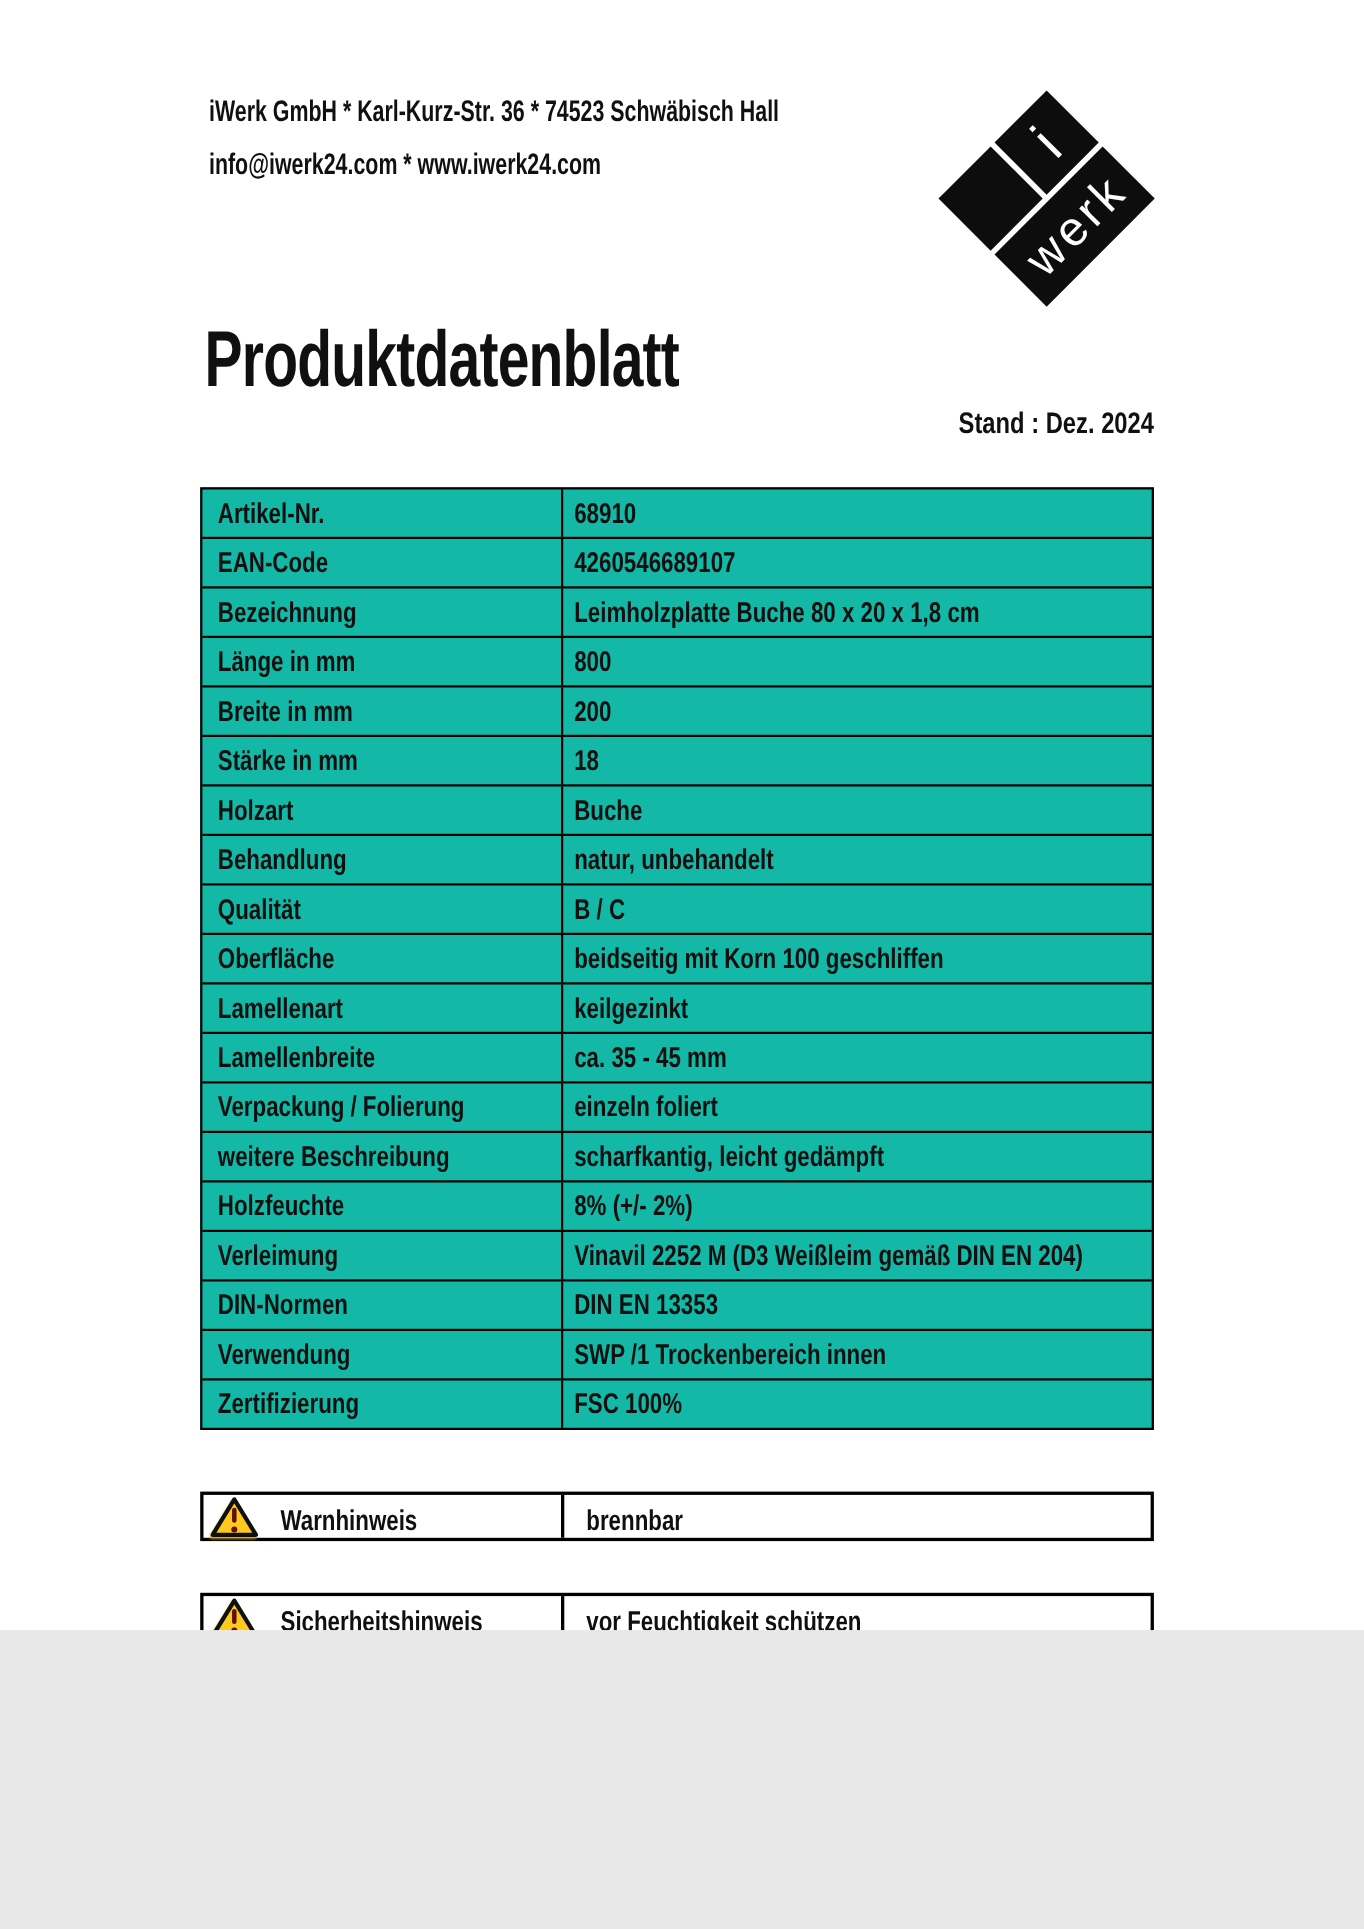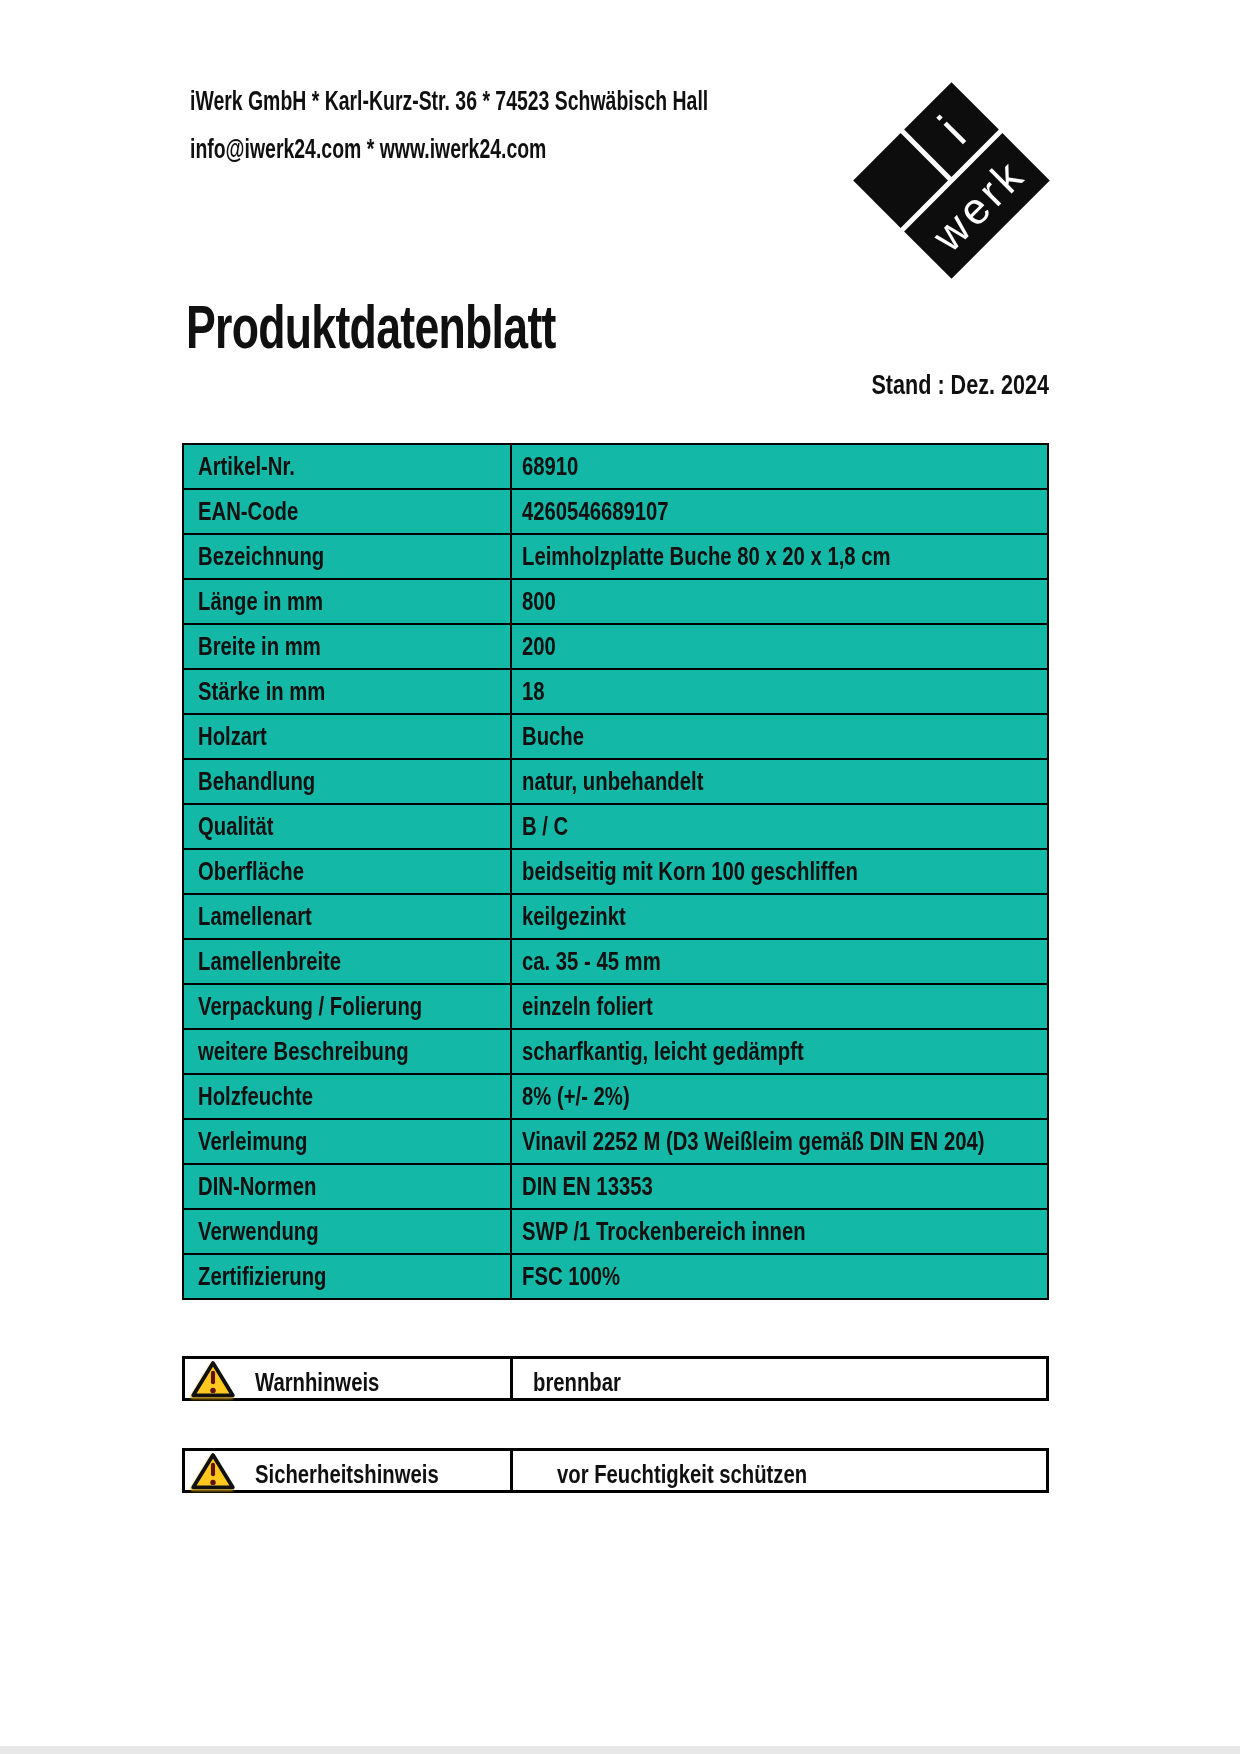--- a/index.html
+++ b/index.html
@@ -1,17 +1,17 @@
 <!DOCTYPE html>
 <html><head>
 <meta charset="utf-8">
 <style>
   html,body{margin:0;padding:0;background:#e8e8e8;}
   .page{
-    position:relative;width:1240px;height:1746px;background:#ffffff;
+    position:relative;width:1240px;height:1482px;background:#ffffff;
     font-family:"Liberation Sans",sans-serif;color:#101010;overflow:hidden;
     margin:0 auto;
   }
   .abs{position:absolute;}
   
   .cx  {display:inline-block;transform:scaleX(0.78);transform-origin:0 50%;white-space:nowrap;}
   .cx-h{display:inline-block;transform:scaleX(0.72);transform-origin:0 50%;white-space:nowrap;}
   .cx-t{display:inline-block;transform:scaleX(0.72);transform-origin:0 50%;white-space:nowrap;}
   .cx-r{display:inline-block;transform:scaleX(0.80);transform-origin:100% 50%;white-space:nowrap;}
 
@@ -25,21 +25,21 @@
     position:absolute;left:30px;top:30px;width:139px;height:139px;
     transform:rotate(-45deg);transform-origin:50% 50%;
   }
   .logo-piece{position:absolute;background:#0d0d0d;color:#ffffff;
     display:flex;align-items:center;justify-content:center;}
   .lp-blank{left:0;top:0;width:67px;height:67px;}
   .lp-i{left:72px;top:0;width:67px;height:67px;font-size:52px;font-weight:400;}
   .lp-werk{left:0;top:72px;width:139px;height:67px;font-size:44px;font-weight:400;letter-spacing:4px;padding-left:4px;box-sizing:border-box;}
 
   
-  .doc-title{left:186px;top:279px;font-size:62px;font-weight:700;line-height:96px;letter-spacing:-1px;}
+  .doc-title{left:186px;top:279px;font-size:72px;font-weight:700;line-height:96px;letter-spacing:-1px;}
   .date-stamp{right:191px;top:372px;font-size:27px;font-weight:700;line-height:27px;text-align:center;}
 
   
   .spec-table{left:182px;top:443px;width:867px;border:2.5px solid #000;box-sizing:border-box;background:#14b8a6;}
   .srow{display:flex;height:43px;}
   .srow + .srow{border-top:2.5px solid #000;}
   .cell{display:flex;align-items:center;font-size:26px;font-weight:700;box-sizing:border-box;overflow:visible;}
   .lbl{width:328px;border-right:2.5px solid #000;padding-left:14px;flex:none;}
   .val{flex:1;padding-left:10px;}
 
@@ -247,21 +247,21 @@
         <rect x="26.3" y="14" width="5.4" height="18" rx="2.7" fill="#5E1212"></rect>
         <circle cx="29" cy="40" r="3.6" fill="#5E1212"></circle>
       </svg>
       <span class="cx nlabel-text">Warnhinweis</span>
     </div>
     <div class="ncell nval">
       <span class="cx">brennbar</span>
     </div>
   </div>
 
-  <div class="abs notice" style="top:1448px;gap:24px;">
+  <div class="abs notice" style="top:1448px;">
     <div class="ncell nlbl">
       <svg class="warnicon" viewBox="0 0 58 50" xmlns="http://www.w3.org/2000/svg">
         <path d="M29 4 L55 46.5 L3 46.5 Z" fill="#FFC81E" stroke="#101010" stroke-width="5" stroke-linejoin="round"></path>
         <rect x="26.3" y="14" width="5.4" height="18" rx="2.7" fill="#5E1212"></rect>
         <circle cx="29" cy="40" r="3.6" fill="#5E1212"></circle>
       </svg>
       <span class="cx nlabel-text">Sicherheitshinweis</span>
     </div>
     <div class="ncell nval">
       <span class="cx">vor Feuchtigkeit schützen</span>

